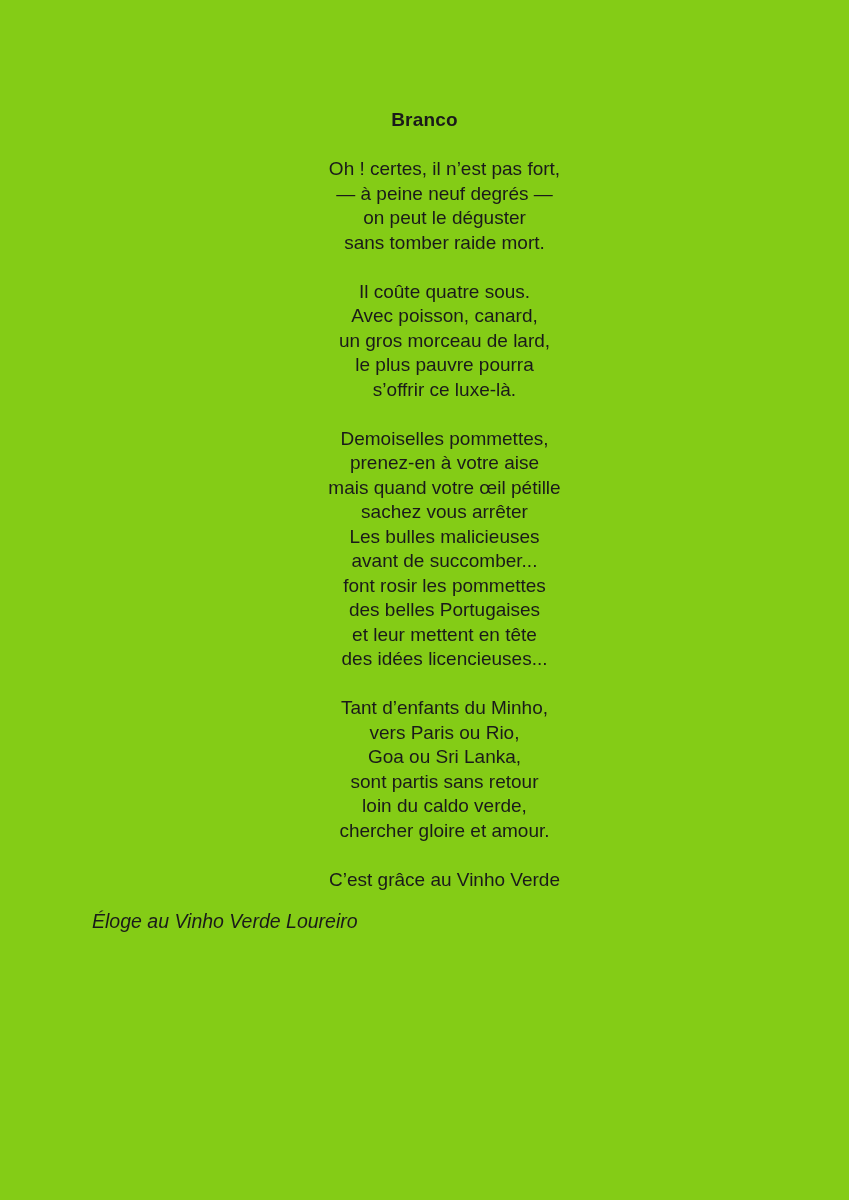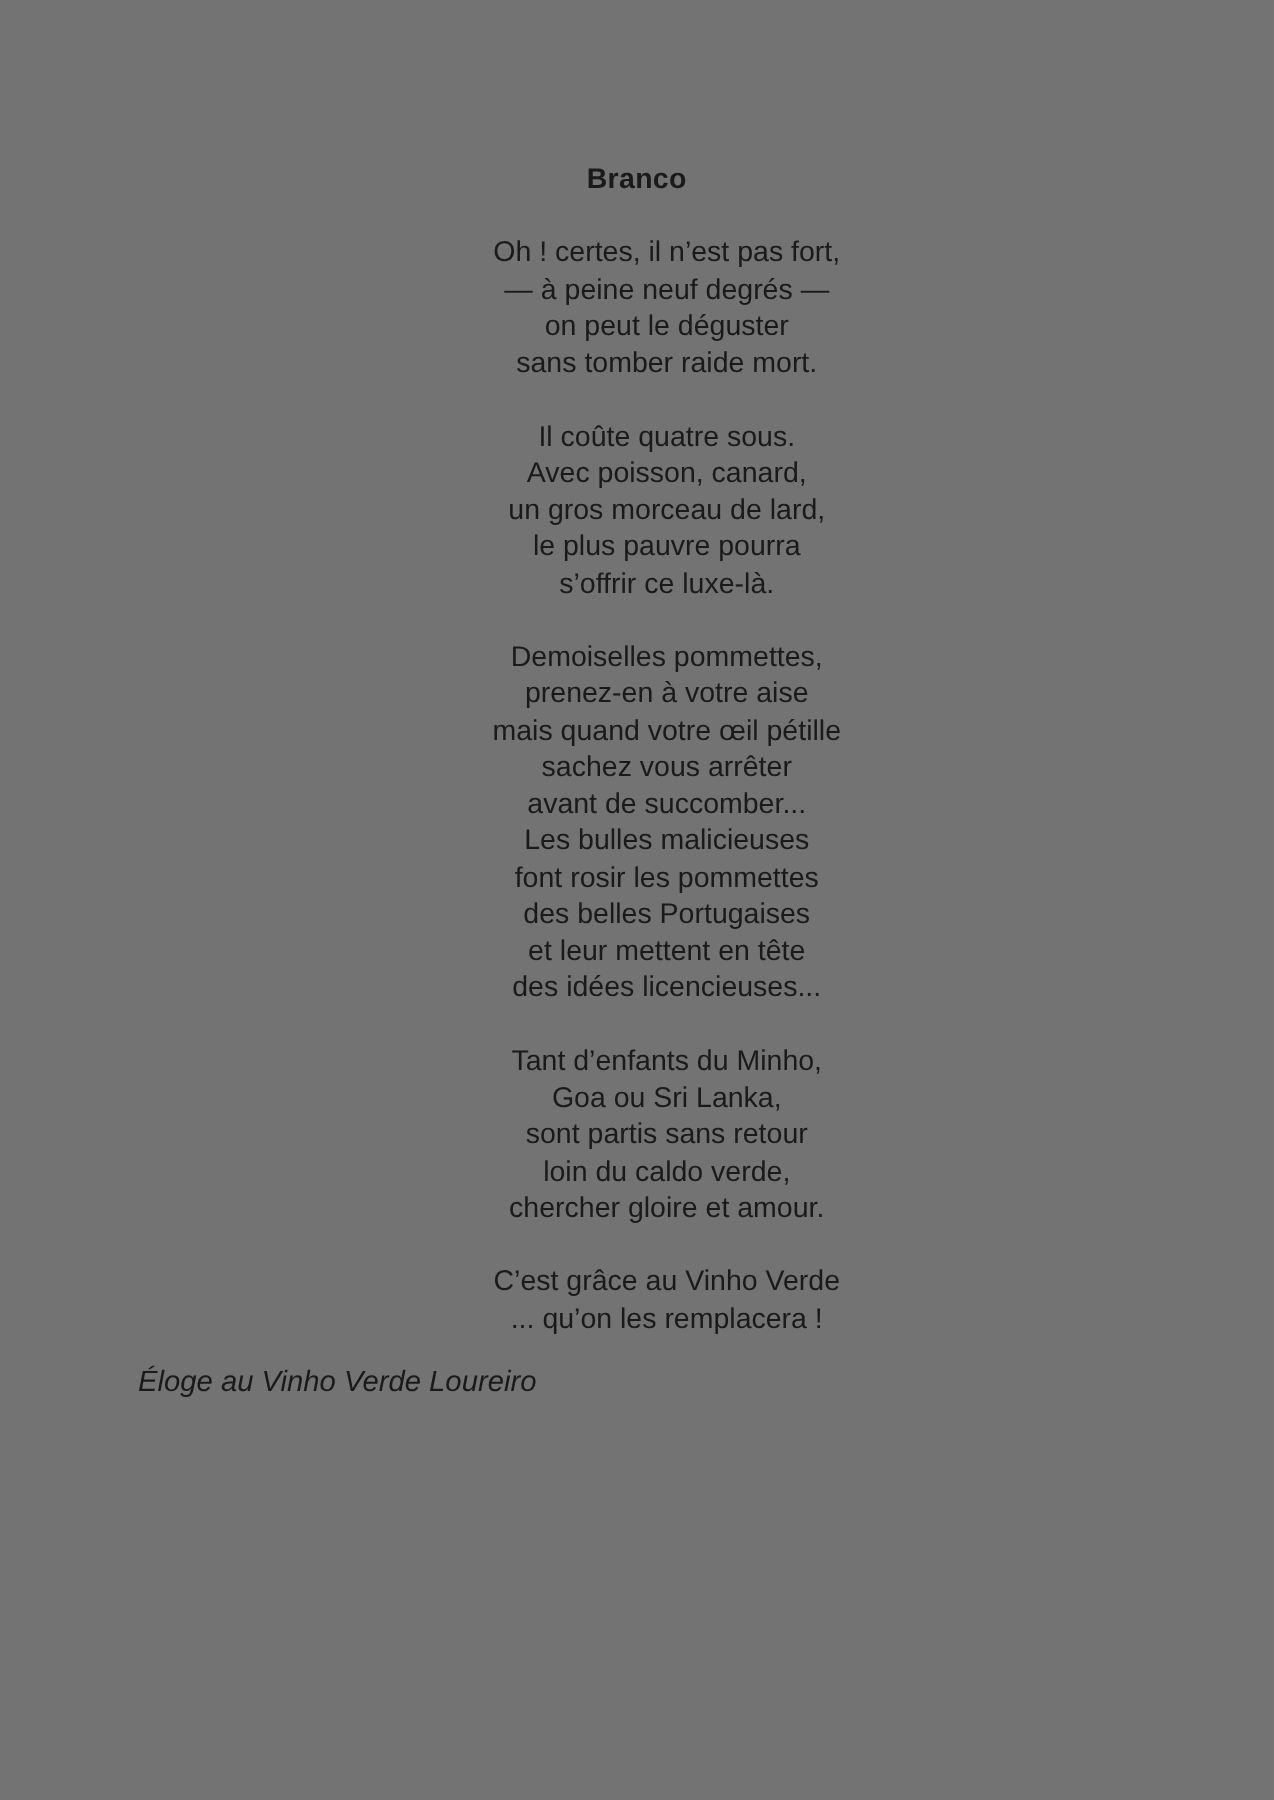--- a/index.html
+++ b/index.html
@@ -4,21 +4,21 @@
 <style>
   html, body {
     margin: 0;
     padding: 0;
     background: #ffffff;
   }
   .page {
     position: relative;
     width: 849px;
     height: 1200px;
-    background: #737373;
+    background: #84cc16;
     overflow: hidden;
     font-family: "Liberation Sans", sans-serif;
     color: #1a1a1a;
   }
   .poem {
     padding-top: 108px;
     font-size: 19px;
     line-height: 24.5px;
   }
   .title {
@@ -69,34 +69,34 @@
           <div class="line">Avec poisson, canard,</div>
           <div class="line">un gros morceau de lard,</div>
           <div class="line">le plus pauvre pourra</div>
           <div class="line">s’offrir ce luxe-là.</div>
         </div>
         <div class="stanza">
           <div class="line">Demoiselles pommettes,</div>
           <div class="line">prenez-en à votre aise</div>
           <div class="line">mais quand votre œil pétille</div>
           <div class="line">sachez vous arrêter</div>
+          <div class="line">Les bulles malicieuses</div>
           <div class="line">avant de succomber...</div>
-          <div class="line">Les bulles malicieuses</div>
           <div class="line">font rosir les pommettes</div>
           <div class="line">des belles Portugaises</div>
           <div class="line">et leur mettent en tête</div>
           <div class="line">des idées licencieuses...</div>
         </div>
         <div class="stanza">
           <div class="line">Tant d’enfants du Minho,</div>
+          <div class="line">vers Paris ou Rio,</div>
           <div class="line">Goa ou Sri Lanka,</div>
           <div class="line">sont partis sans retour</div>
           <div class="line"><span>loin du </span><span class="italic">caldo verde</span><span>,</span></div>
           <div class="line">chercher gloire et amour.</div>
         </div>
         <div class="stanza">
           <div class="line">C’est grâce au Vinho Verde</div>
-          <div class="line">... qu’on les remplacera !</div>
         </div>
       </div>
     <p class="caption">Éloge au Vinho Verde Loureiro</p>
   </main>
 </div>
 
 </body></html>

